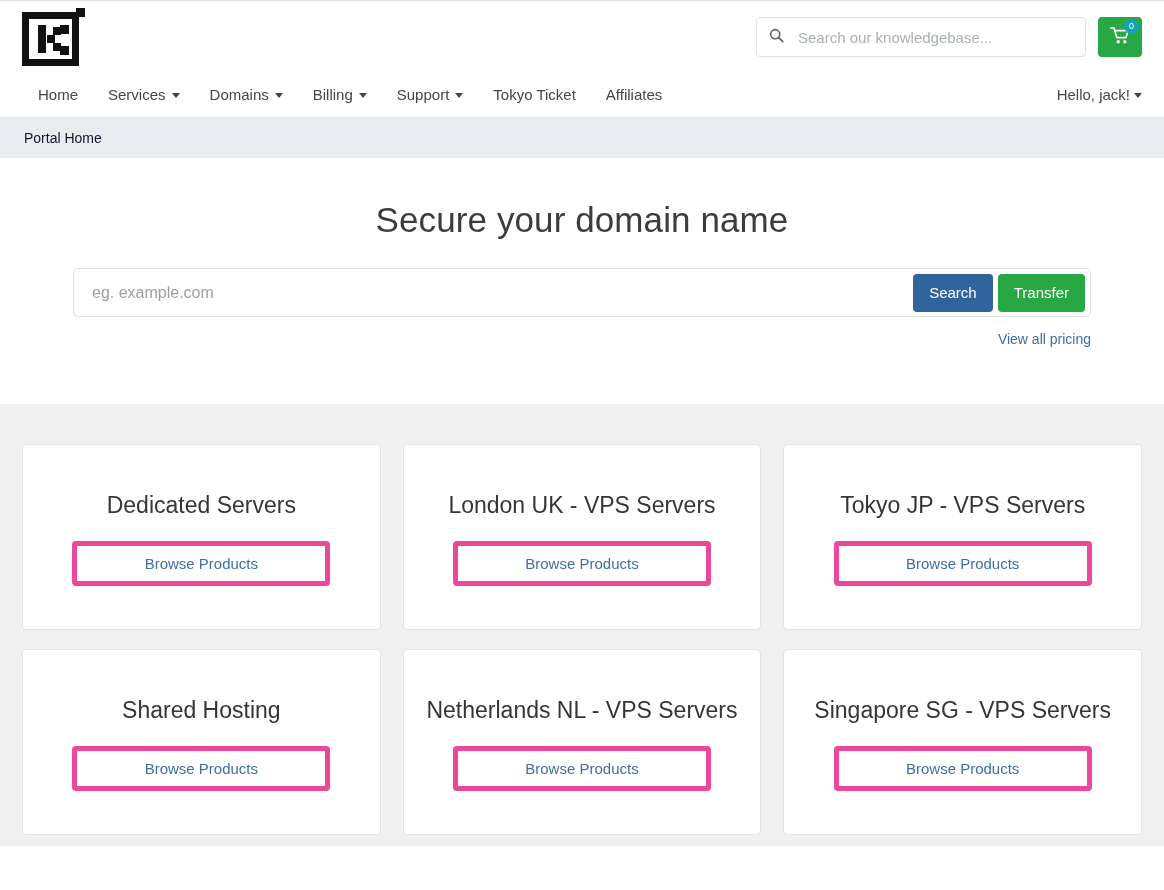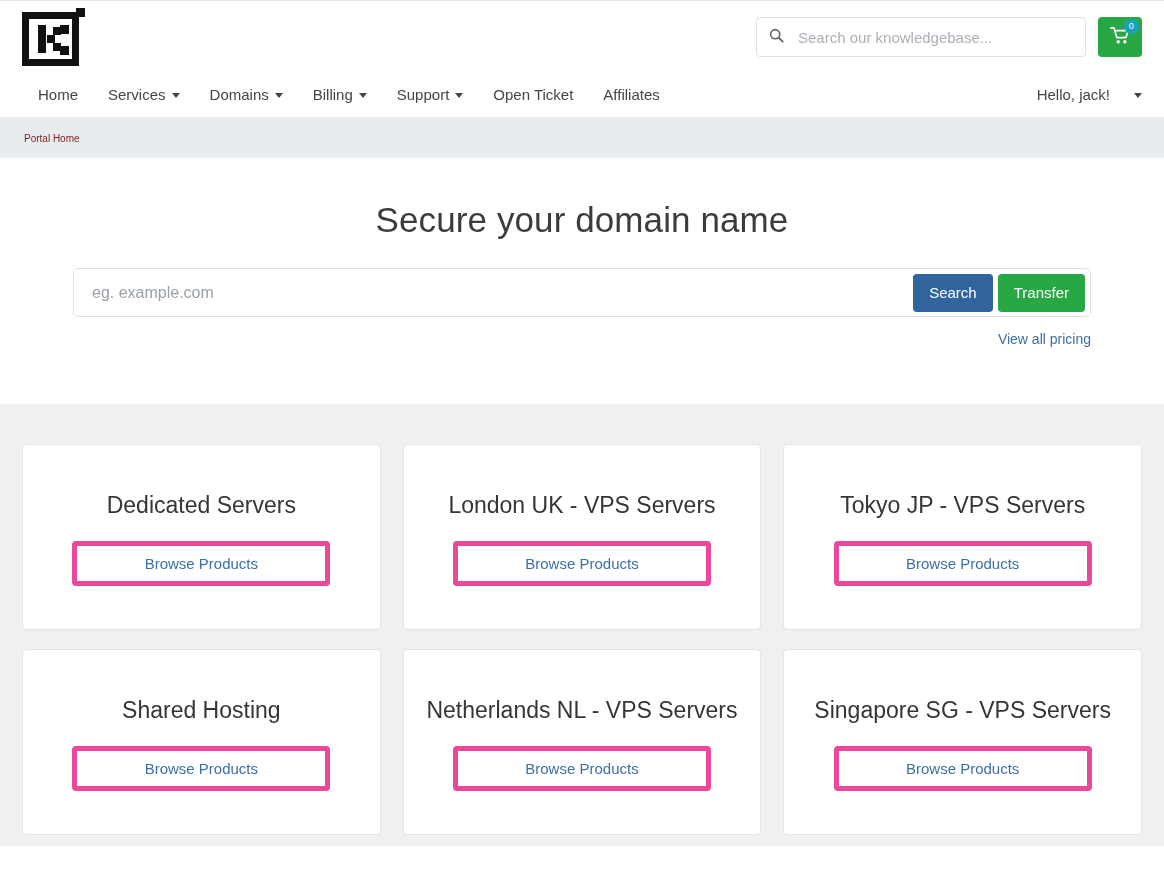--- a/index.html
+++ b/index.html
@@ -115,34 +115,34 @@
     width: 0; height: 0;
     border-left: 4px solid transparent;
     border-right: 4px solid transparent;
     border-top: 5px solid #41464b;
     display: inline-block;
     position: relative; top: 1px;
   }
   .nav-user {
     position: absolute; right: 22px;
     font-size: 15px; color: #41464b;
-    display: flex; align-items: center; gap: 24px;
+    display: flex; align-items: center; gap: 4px;
     cursor: pointer;
   }
 
   
   .breadcrumb-bar {
     height: 40px;
     background: #e9ecef;
     display: flex; align-items: center;
     padding: 0 24px;
   }
   .breadcrumb-item {
-    font-size: 10px;
-    color: #7f1d1d;
+    font-size: 14px;
+    color: #0f172a;
     text-decoration: none;
     cursor: pointer;
   }
 
   
   .hero {
     background: #ffffff;
     padding: 42px 0 0 0;
     height: 246px;
   }
@@ -302,21 +302,21 @@
       </a>
       <a class="nav-item">
         <span>Billing</span>
         <i class="caret"></i>
       </a>
       <a class="nav-item">
         <span>Support</span>
         <i class="caret"></i>
       </a>
       <a class="nav-item">
-        <span>Open Ticket</span>
+        <span>Tokyo Ticket</span>
       </a>
       <a class="nav-item">
         <span>Affiliates</span>
       </a>
     </div>
 
     <div class="nav-user">
       <span>Hello, jack!</span>
       <i class="caret"></i>
     </div>

